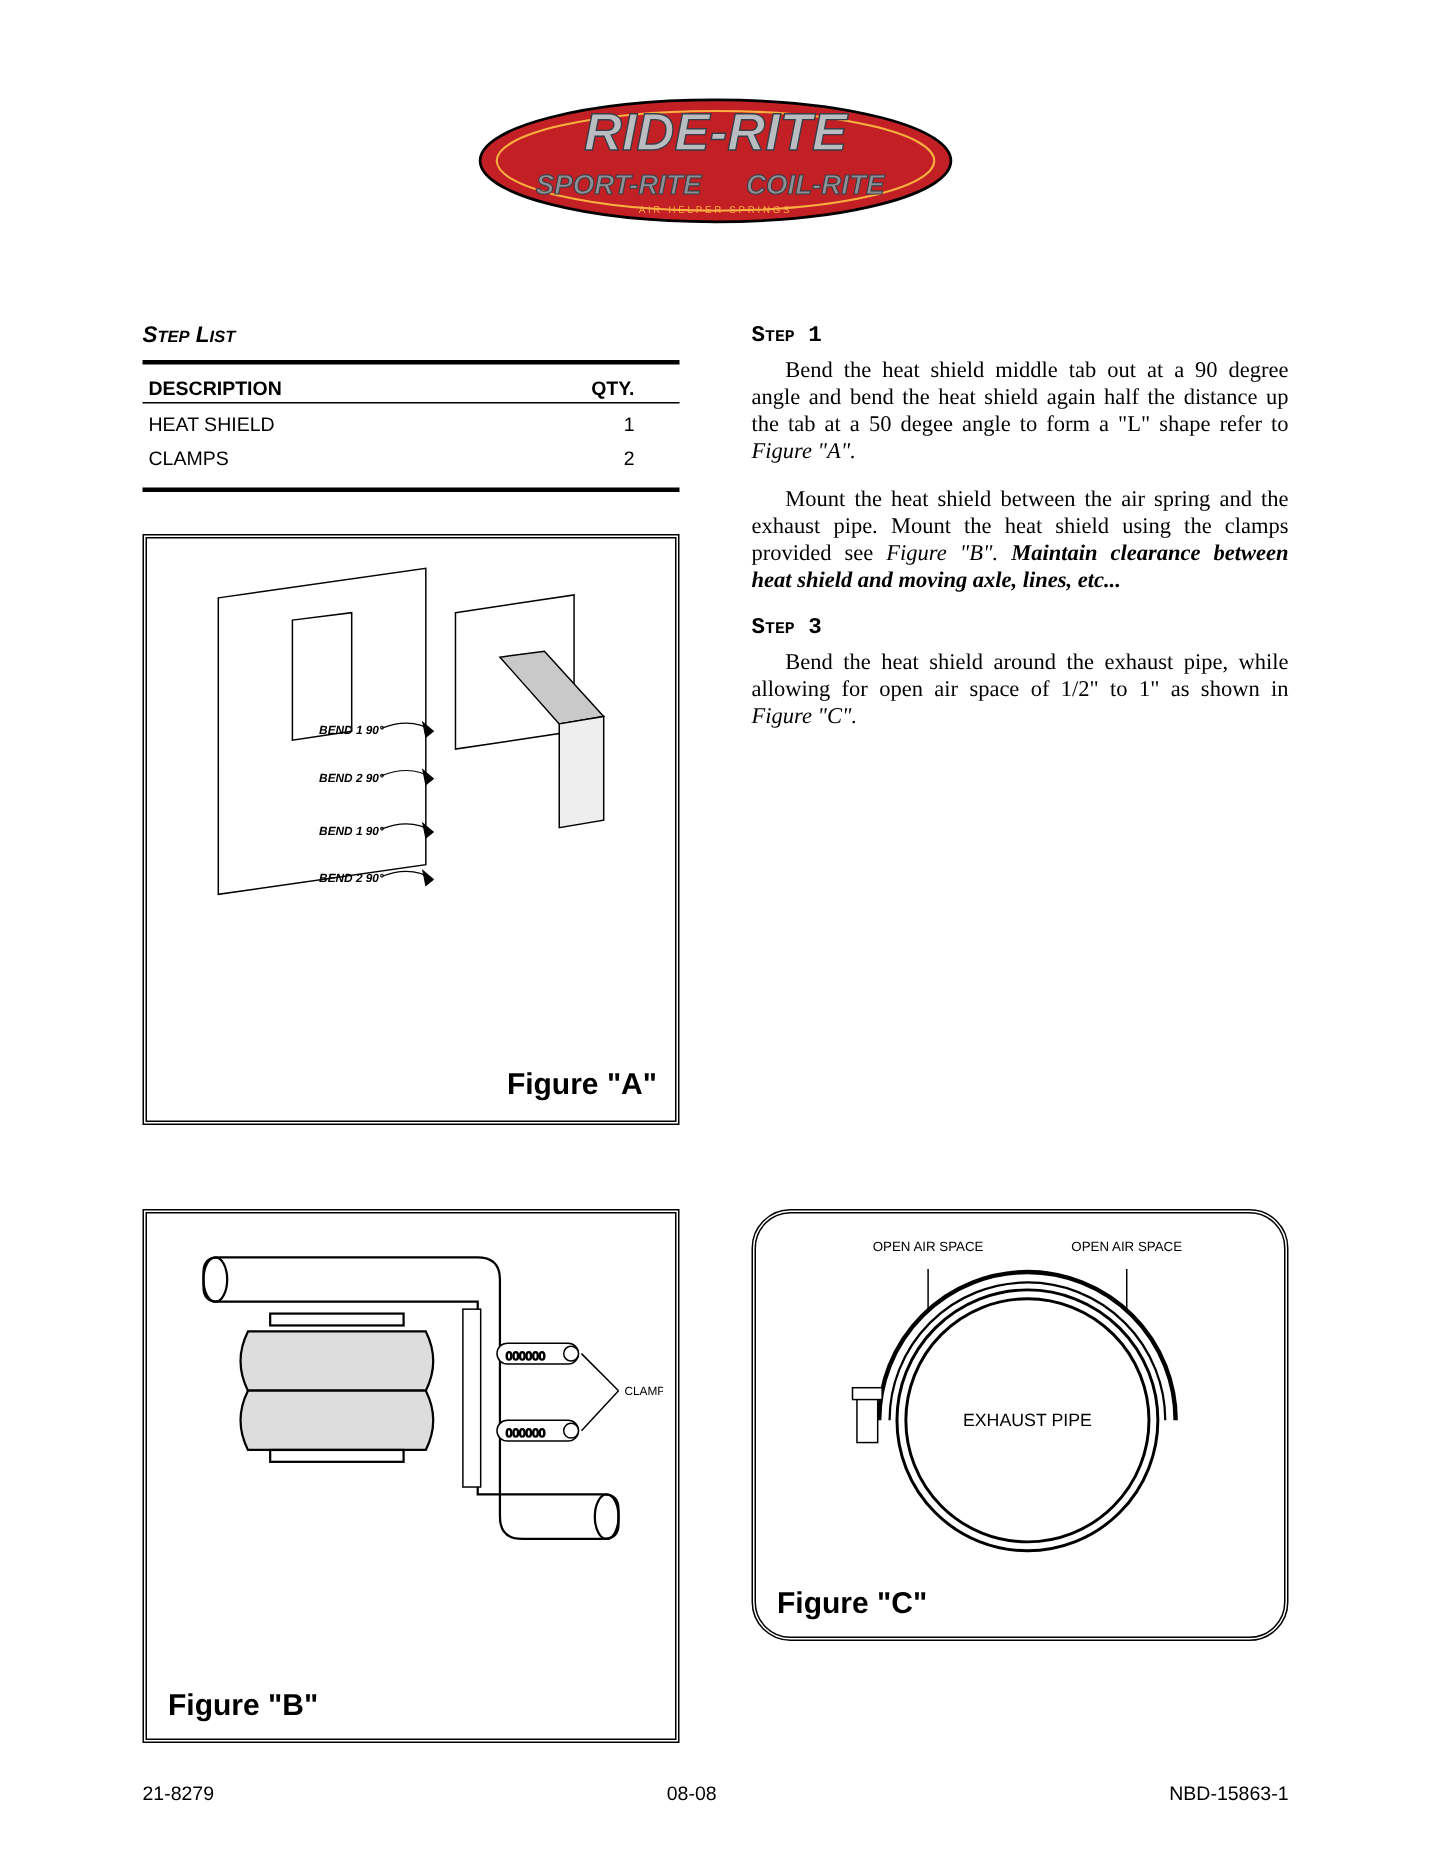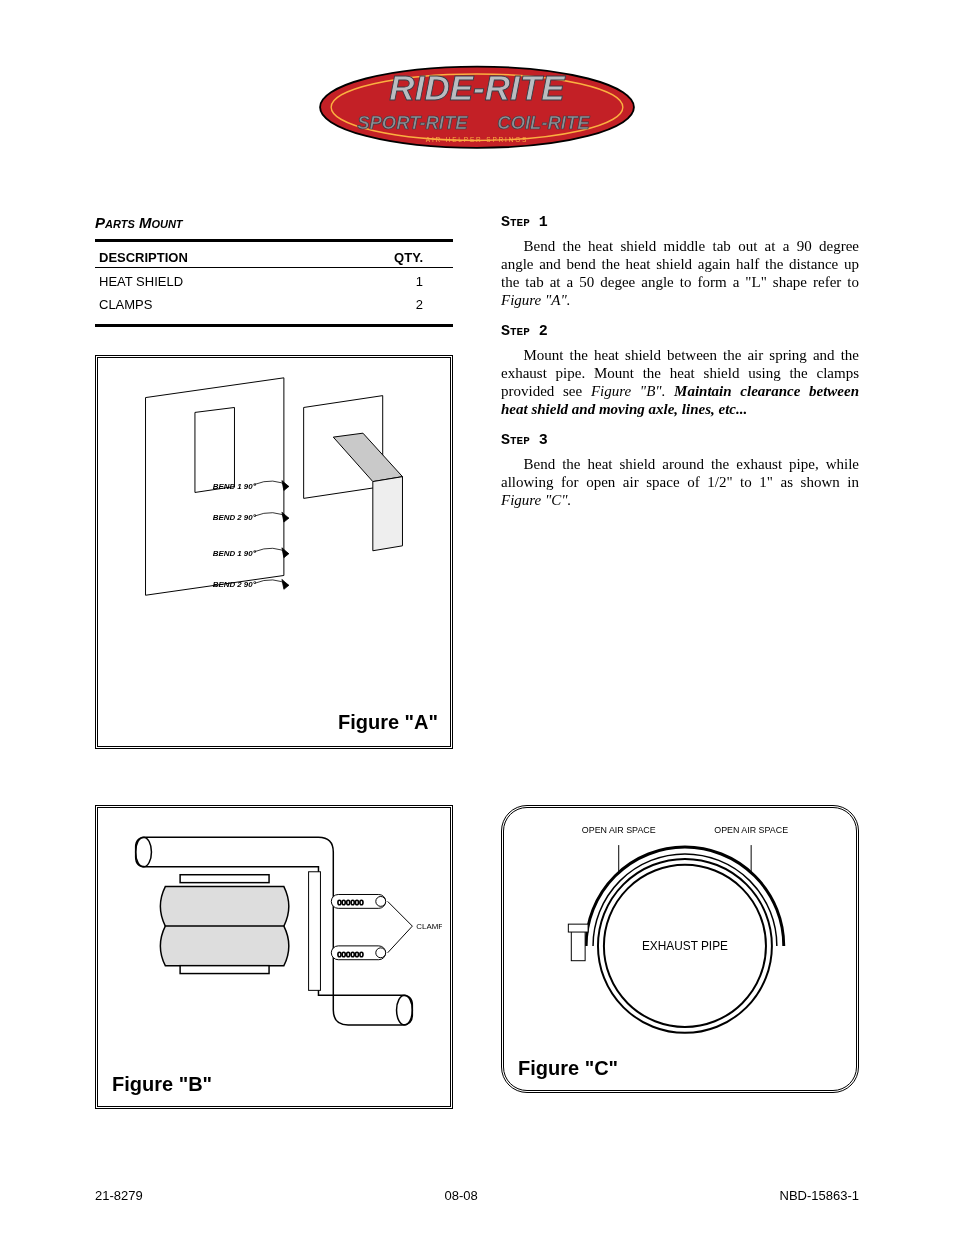--- a/index.html
+++ b/index.html
@@ -62,21 +62,21 @@
       position: relative;
     }
     .figure-box .caption {
       font-family: Arial, Helvetica, sans-serif;
       font-weight: bold;
       font-size: 20px;
       position: absolute;
     }
     .fig-a { height: 394px; }
     .fig-a .caption { bottom: 12px; right: 12px; }
-    .fig-b { height: 304px; }
+    .fig-b { height: 356px; }
     .fig-b .caption { bottom: 10px; left: 14px; }
     .fig-c { height: 288px; border-radius: 26px; }
     .fig-c .caption { bottom: 10px; left: 14px; }
     .bottom-row { display: flex; gap: 48px; margin-top: 28px; }
     .bottom-row > div { flex:1; }
     .footer {
       position: absolute;
       bottom: 32px;
       left: 95px; right: 95px;
       display: flex;
@@ -117,21 +117,21 @@
       <text x="110" y="86" text-anchor="middle" font-family="Arial Black, Arial" font-size="20" font-weight="900" fill="#8c8f94" stroke="#3a3d45" stroke-width="0.8" font-style="italic">SPORT-RITE</text>
       <text x="252" y="86" text-anchor="middle" font-family="Arial Black, Arial" font-size="20" font-weight="900" fill="#8c8f94" stroke="#3a3d45" stroke-width="0.8" font-style="italic">COIL-RITE</text>
       <text x="180" y="100" text-anchor="middle" font-family="Arial" font-size="7" letter-spacing="2" fill="#fbb040">AIR HELPER SPRINGS</text>
     </svg>
   </div>
 </div>
 
 <div class="columns">
 
   <div class="col">
-    <div class="parts-title">Parts Mount</div>
+    <div class="parts-title">Step List</div>
     <hr class="thickrule">
     <table class="parts">
       <thead>
         <tr>
           <th>DESCRIPTION</th>
           <th class="qty">QTY.</th>
         </tr>
       </thead>
       <tbody>
         <tr>
@@ -183,21 +183,20 @@
       <div class="caption">Figure "A"</div>
     </div>
   </div>
 
   <div class="col">
     <div class="step-title">Step 1</div>
     <p class="step-body">
       <span>Bend the heat shield middle tab out at a 90 degree angle and bend the heat shield again half the distance up the tab at a 50 degee angle to form a "L" shape refer to </span><i>Figure "A".</i>
     </p>
 
-    <div class="step-title">Step 2</div>
     <p class="step-body">
       <span>Mount the heat shield between the air spring and the exhaust pipe.  Mount the heat shield using the clamps provided see </span><i>Figure "B". </i><b><i>Maintain clearance between heat shield and moving axle, lines, etc...</i></b>
     </p>
 
     <div class="step-title">Step 3</div>
     <p class="step-body">
       <span>Bend the heat shield around the exhaust pipe, while allowing for open air space of 1/2" to 1" as shown in </span><i>Figure "C".</i>
     </p>
   </div>
 </div>

